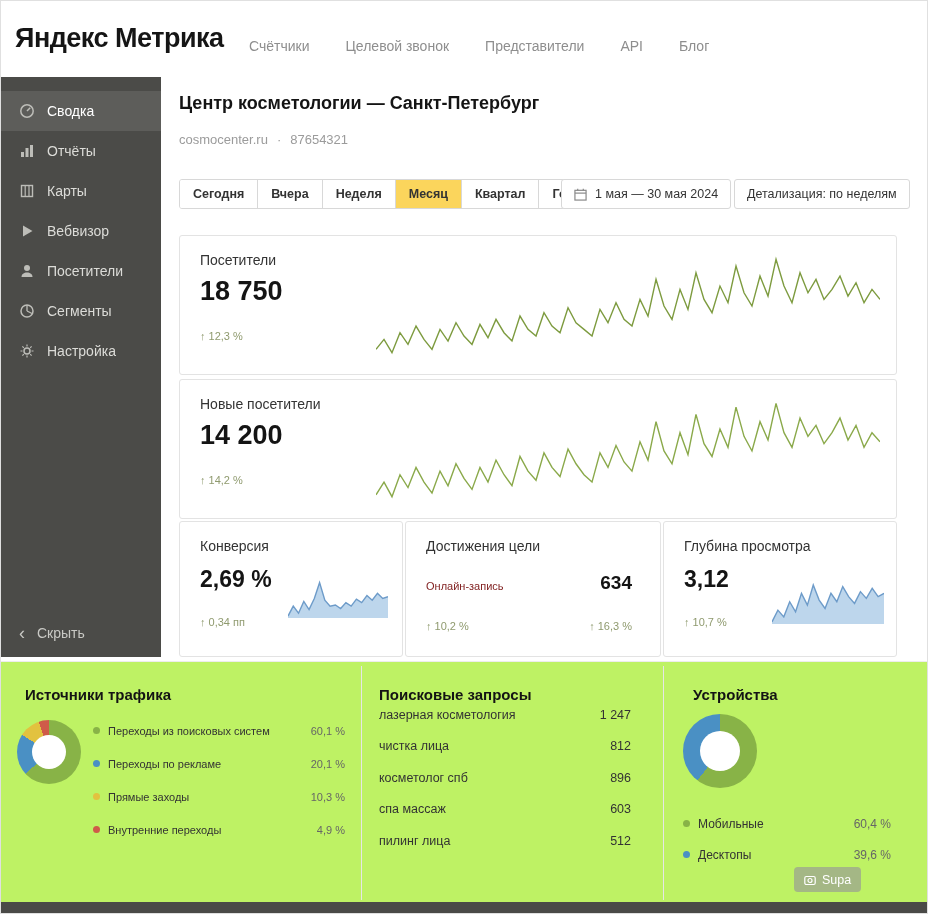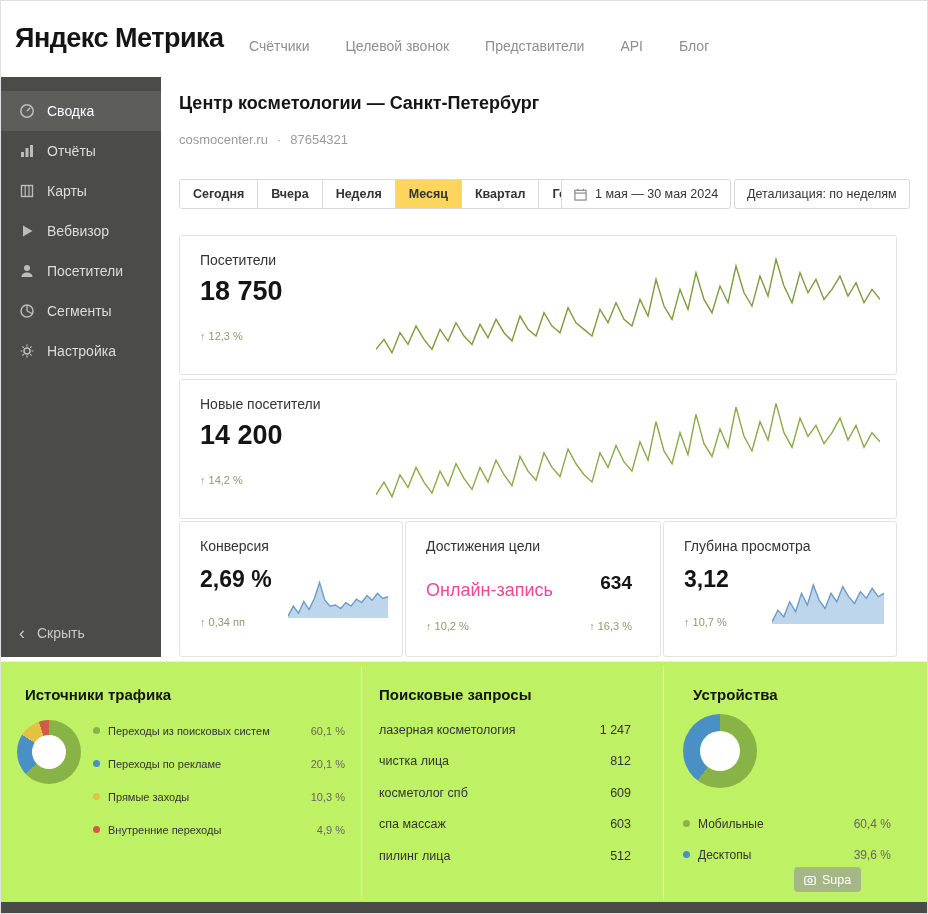--- a/index.html
+++ b/index.html
@@ -42,21 +42,21 @@
   .card-delta { position:absolute; left:20px; top:94px; font-size:11px; color:#8f9a6e; }
   .card-visitors { left:178px; top:234px; width:718px; height:140px; }
   .card-newvisitors { left:178px; top:378px; width:718px; height:140px; }
   .spark-big { position:absolute; left:196px; top:16px; right:16px; bottom:16px; }
   .card-conversion { left:178px; top:520px; width:224px; height:136px; }
   .card-goals { left:404px; top:520px; width:256px; height:136px; }
   .card-depth { left:662px; top:520px; width:234px; height:136px; }
   .small-value { position:absolute; left:20px; top:44px; font-size:23px; font-weight:700; color:#141414; }
   .spark-conv { position:absolute; right:14px; top:58px; width:100px; height:38px; }
   .spark-depth { position:absolute; right:12px; top:60px; width:112px; height:42px; }
-  .goal-label { position:absolute; left:20px; top:58px; font-size:18px; color:#ec4899; }
+  .goal-label { position:absolute; left:20px; top:58px; font-size:11px; color:#7f1d1d; }
   .goal-value { position:absolute; right:28px; top:50px; font-size:19px; font-weight:700; color:#141414; }
   .goal-delta-l { position:absolute; left:20px; top:98px; font-size:11px; color:#8f9a6e; }
   .goal-delta-r { position:absolute; right:28px; top:98px; font-size:11px; color:#8f9a6e; }
 
   
   .bottom { position:absolute; left:0; top:660px; width:100%; height:243px; border-top:1px solid #ededed; background:#bef264; }
   .vdiv { position:absolute; top:4px; width:1px; height:234px; background:#e6e6e6; }
   .vdiv.d1 { left:360px; } .vdiv.d2 { left:662px; }
   .sec-title { position:absolute; top:24px; font-size:15px; font-weight:700; color:#141414; }
   .t-traffic { left:24px; } .t-queries { left:378px; } .t-devices { left:692px; }
@@ -72,21 +72,21 @@
   .legend-traffic { left:92px; top:52px; width:252px; }
   .legend-devices { left:682px; top:146px; width:208px; }
   .legend-row { display:flex; align-items:center; gap:8px; height:33px; }
   .legend-devices .legend-row { height:31px; }
   .dot { width:7px; height:7px; border-radius:50%; flex:0 0 7px; }
   .legend-label { font-size:11px; color:#333; flex:1; white-space:nowrap; }
   .legend-devices .legend-label { font-size:12px; }
   .legend-value { font-size:11px; color:#666; }
   .legend-devices .legend-value { font-size:12px; }
 
-  .queries { position:absolute; left:378px; top:52px; width:252px; }
+  .queries { position:absolute; left:378px; top:37px; width:252px; }
   .query-row { display:flex; align-items:center; height:31.5px; }
   .query-label { font-size:12.5px; color:#333; flex:1; white-space:nowrap; }
   .query-value { font-size:12.5px; color:#333; }
 
   
   .watermark { position:absolute; left:793px; top:866px; height:25px; padding:0 10px; background:rgba(150,150,150,0.65); border-radius:4px; color:#fff; font-size:12.5px; display:flex; gap:6px; align-items:center; }
   .watermark svg { width:12px; height:12px; }
   .footerbar { position:absolute; bottom:0; left:0; width:100%; height:11px; background:#4a4a47; }
 </style>
 </head>
@@ -276,21 +276,21 @@
       <div class="query-row">
         <span class="query-label">лазерная косметология</span>
         <span class="query-value">1 247</span>
       </div>
       <div class="query-row">
         <span class="query-label">чистка лица</span>
         <span class="query-value">812</span>
       </div>
       <div class="query-row">
         <span class="query-label">косметолог спб</span>
-        <span class="query-value">609</span>
+        <span class="query-value">896</span>
       </div>
       <div class="query-row">
         <span class="query-label">спа массаж</span>
         <span class="query-value">603</span>
       </div>
       <div class="query-row">
         <span class="query-label">пилинг лица</span>
         <span class="query-value">512</span>
       </div>
     </div>

